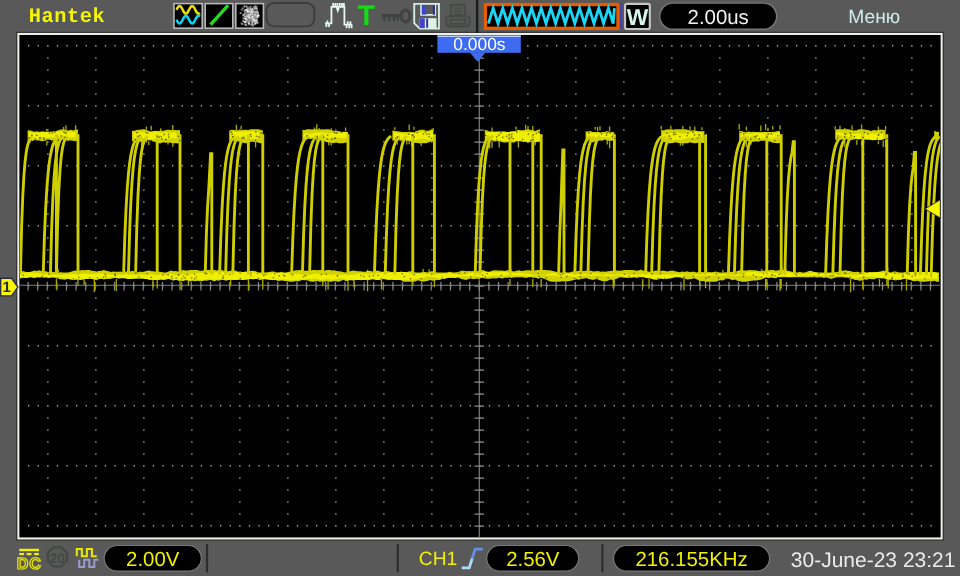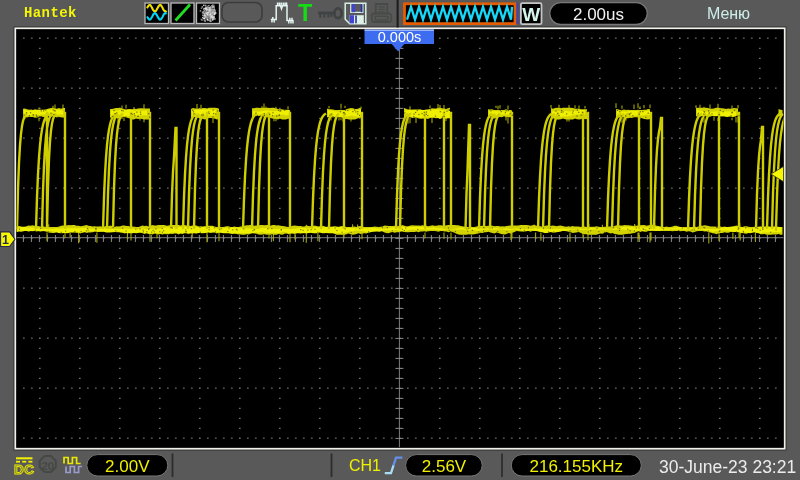--- a/index.html
+++ b/index.html
@@ -351,21 +351,21 @@
   <path d="M364.5 30.2H434" stroke="#b9cdfa" stroke-width="1.2"></path>
   <path d="M391.5 43.8h13l-6.4 7.6Z" fill="#3d6cf0"></path>
   <text x="399.5" y="41.6" font-size="14.5" fill="#fff" text-anchor="middle">0.000s</text>
 
   <path d="M0.6 231.9h9l5.3 7.3-5.3 7.3h-9Z" fill="#f8f800" stroke="#2a2a4a" stroke-width="1.1"></path>
   <text x="5.6" y="243.6" font-size="12.5" font-weight="bold" fill="#2a2a4a" text-anchor="middle">1</text>
 
   <path d="M783.6 166.4v15.3l-12.7-7.6Z" fill="#f8f800" stroke="#333" stroke-width="0.8"></path>
 </svg>
 
-<div class="abs" style="left:24px;top:5px;font-size:14px;font-weight:bold;font-family:'Liberation Mono',monospace;color:#f6f600;letter-spacing:0.4px;text-shadow:1px 1px 0 #454f6a">Hantek</div>
+<div class="abs" style="left:24px;top:5px;font-size:17px;font-weight:bold;font-family:'Liberation Mono',monospace;color:#f6f600;letter-spacing:0.4px;text-shadow:1px 1px 0 #454f6a">Hantek</div>
 
 <svg class="abs" style="left:0;top:0" width="800" height="28" viewBox="0 0 800 28">
   <rect x="145" y="3" width="23.5" height="20.5" fill="#000" stroke="#b9b9b9" stroke-width="1.3"></rect>
   <path d="M147 8.2L147.5 7.3L148 6.4L148.5 5.7L149 5.2L149.5 5L150 5.1L150.5 5.4L151 6L151.5 6.8L152 7.7L152.5 8.7L153 9.6L153.5 10.4L154 11L154.5 11.3L155 11.4L155.5 11.2L156 10.7L156.5 10L157 9.1L157.5 8.2L158 7.3L158.5 6.4L159 5.7L159.5 5.2L160 5L160.5 5.1L161 5.4L161.5 6L162 6.8L162.5 7.7L163 8.7L163.5 9.6L164 10.4L164.5 11L165 11.3L165.5 11.4L166 11.2L166.5 10.7" stroke="#f0e000" stroke-width="2.1" fill="none"></path>
   <path d="M147 16.4L147.5 17.3L148 18.2L148.5 18.9L149 19.4L149.5 19.6L150 19.5L150.5 19.2L151 18.6L151.5 17.8L152 16.9L152.5 15.9L153 15L153.5 14.2L154 13.6L154.5 13.3L155 13.2L155.5 13.4L156 13.9L156.5 14.6L157 15.5L157.5 16.4L158 17.3L158.5 18.2L159 18.9L159.5 19.4L160 19.6L160.5 19.5L161 19.2L161.5 18.6L162 17.8L162.5 16.9L163 15.9L163.5 15L164 14.2L164.5 13.6L165 13.3L165.5 13.2L166 13.4L166.5 13.9" stroke="#00d8f8" stroke-width="2.1" fill="none"></path>
   <rect x="171" y="3" width="23" height="20.5" fill="#000" stroke="#b9b9b9" stroke-width="1.3"></rect>
   <path d="M175.5 20.5L190 4.5" stroke="#22dd22" stroke-width="2.8"></path>
   <rect x="196.5" y="3" width="23" height="20.5" fill="#000" stroke="#b9b9b9" stroke-width="1.3"></rect>
   <rect x="204.9" y="7.4" width="1.5" height="1.5" fill="#9a9a9a"></rect>
       <rect x="205.7" y="8.4" width="1.5" height="1.5" fill="#e8e8e8"></rect>

